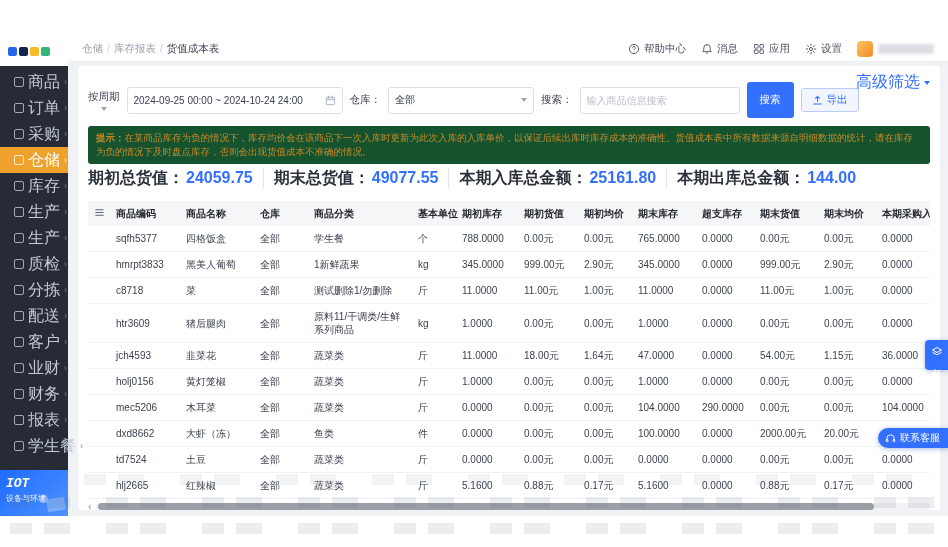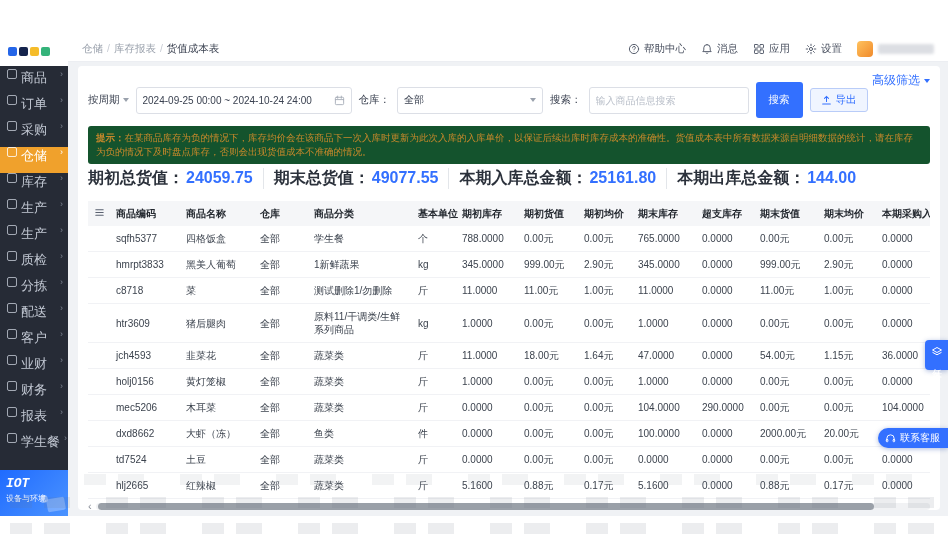--- a/index.html
+++ b/index.html
@@ -6,22 +6,22 @@
   html,body{width:948px;height:547px;overflow:hidden;background:#fff;
     font-family:"Liberation Sans","DejaVu Sans",sans-serif;}
   .app{position:relative;width:948px;height:547px;background:#fff;}
 
   
   .sidebar{position:absolute;left:0;top:36px;width:68px;height:480px;background:#262b36;
     display:flex;flex-direction:column;z-index:4;}
   .logo{height:30px;background:#fff;display:flex;align-items:center;padding-left:8px;gap:2px;}
   .logo .sq{width:9px;height:9px;border-radius:2px;}
   .menu{flex:1;padding-top:3px;}
-  .side-item{height:26px;display:flex;align-items:flex-start;padding:0 5px 0 7px;gap:4px;
-    font-size:13px;color:#c3c9d4;cursor:pointer;}
+  .side-item{height:26px;display:flex;align-items:center;padding:0 5px 0 14px;gap:4px;
+    font-size:16px;color:#c3c9d4;cursor:pointer;}
   .side-item .mi{width:10px;height:10px;border:1px solid currentColor;border-radius:2px;opacity:.8;flex:none;}
   .side-item .lbl{white-space:nowrap;}
   .side-item::after{content:'›';margin-left:auto;font-size:9px;color:#7d8492;}
   .side-item.active{background:#f0a12c;color:#fff;}
   .side-item.active::after{color:#fff;}
   .iot{height:46px;background:linear-gradient(135deg,#1f6bff,#4b93ff);color:#fff;
     padding:7px 6px 4px;position:relative;overflow:hidden;font-family:Liberation Mono, monospace;}
   .iot .t{font-size:13px;font-weight:bold;font-style:italic;line-height:1.1;}
   .iot .s{font-size:8px;opacity:.92;margin-top:2px;}
   .iot .art{position:absolute;right:3px;bottom:5px;width:18px;height:13px;
@@ -39,28 +39,28 @@
   .action{display:flex;align-items:center;gap:4px;cursor:pointer;}
   .action svg{width:12px;height:12px;stroke:#5a6170;fill:none;stroke-width:1;stroke-linecap:round;stroke-linejoin:round;}
   .userbox{display:flex;align-items:center;gap:5px;cursor:pointer;}
   .avatar{width:16px;height:16px;border-radius:4px;background:linear-gradient(135deg,#ffc25e,#f08a2b);}
   .user-blur{width:56px;height:10px;background:#dcdee3;border-radius:2px;filter:blur(1.6px);}
 
   
   .main-bg{position:absolute;left:68px;top:62px;right:0;height:454px;background:#f0f2f5;z-index:1;}
   .panel{position:absolute;left:78px;top:66px;width:862px;height:444px;background:#fff;
     border-radius:4px;padding:8px 10px 0;z-index:2;overflow:hidden;}
-  .adv{position:absolute;top:6px;right:10px;color:#3370ff;font-size:12px;display:flex;
+  .adv{position:absolute;top:6px;right:10px;color:#3370ff;font-size:16px;display:flex;
     align-items:center;gap:4px;cursor:pointer;}
   .caret{width:0;height:0;border-left:3.5px solid transparent;border-right:3.5px solid transparent;
     border-top:4px solid #9aa1ac;display:inline-block;}
   .caret.blue{border-top-color:#3370ff;}
 
   .frow{display:flex;align-items:center;gap:7px;font-size:10.5px;color:#3a4150;margin-top:8px;}
-  .flabel{display:flex;align-items:center;gap:3px;white-space:nowrap;}
+  .flabel{display:flex;align-items:center;gap:3px;white-space:nowrap;flex-direction:column;}
   .ctrl{height:27px;border:1px solid #dcdfe6;border-radius:3px;display:flex;align-items:center;
     padding:0 6px;background:#fff;color:#3a4150;font-size:10px;gap:4px;}
   .ctrl svg{width:11px;height:11px;stroke:#a6adb8;fill:none;stroke-width:1;stroke-linecap:round;}
   .date-ctrl{width:216px;justify-content:space-between;white-space:nowrap;}
   .select-ctrl{width:146px;justify-content:space-between;}
   .search-ctrl{width:160px;}
   .search-ctrl input{border:none;outline:none;font-size:10px;width:100%;color:#333;background:transparent;
     font-family:"Liberation Sans","DejaVu Sans",sans-serif;}
   .search-ctrl input::placeholder{color:#b8bec8;}
   .btn-primary{height:36px;padding:0 13px;background:#3370ff;color:#fff;border-radius:3px;

